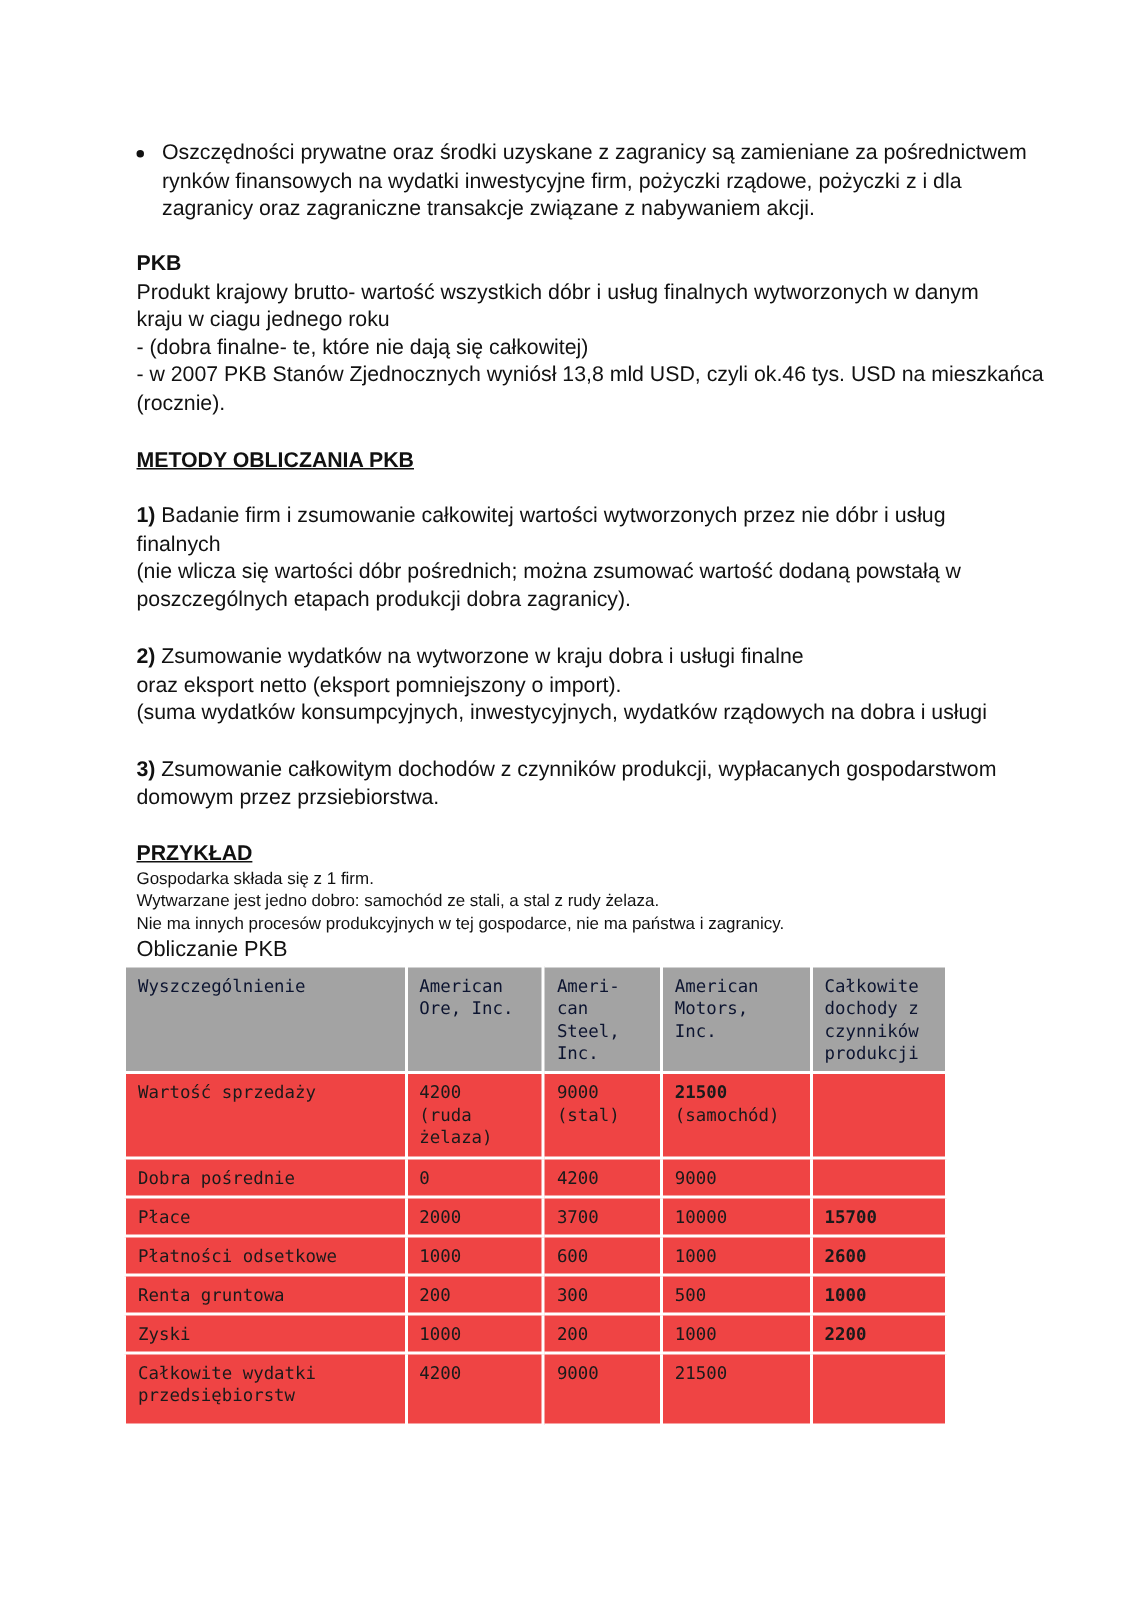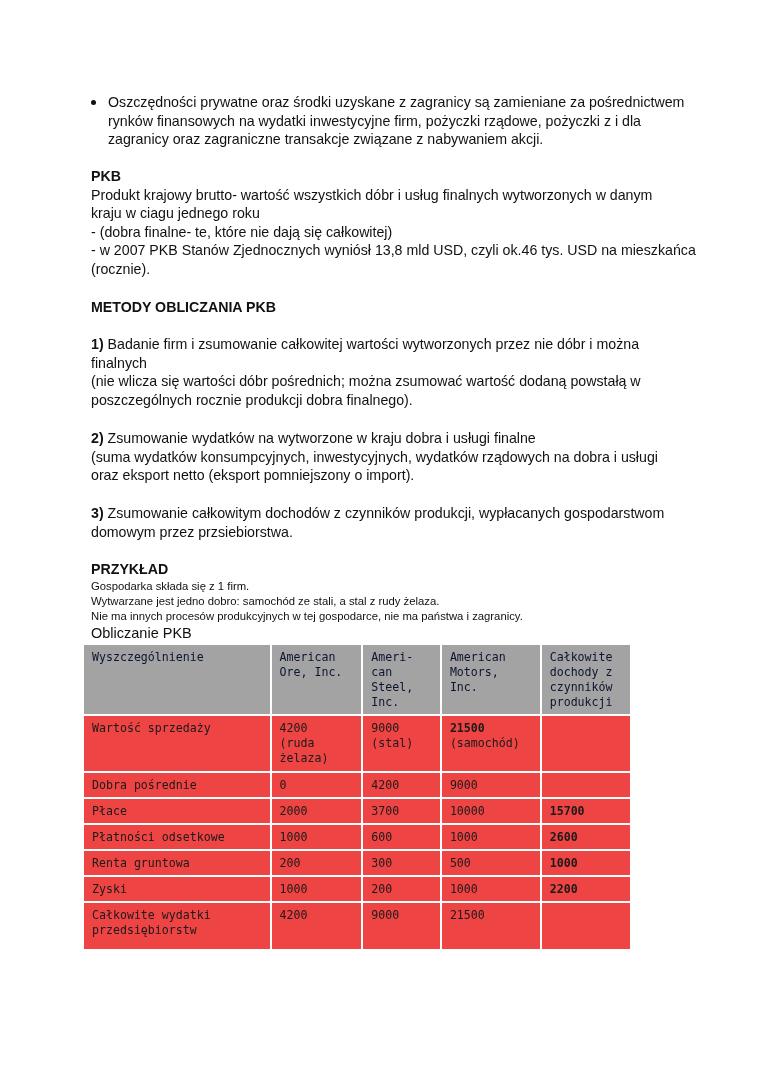--- a/index.html
+++ b/index.html
@@ -4,21 +4,21 @@
 <style>
   html, body { margin:0; padding:0; background:#ffffff; }
   body { width:760px; height:1075px; position:relative; overflow:hidden;
          font-family:"Liberation Sans", sans-serif; color:#111; }
   .page { position:absolute; left:0; top:0; width:632px; height:1075px; }
   .txt { position:absolute; left:91px; font-size:14.2px; line-height:18.6px; white-space:nowrap; }
   .bullet-block { position:absolute; left:91px; top:93px; }
   .bullet-dot { position:absolute; left:0; top:7px; width:5px; height:5px; border-radius:50%; background:#111; }
   .bullet-lines { position:absolute; left:17px; top:0; font-size:14.2px; line-height:18.6px; white-space:nowrap; }
   .b { font-weight:bold; }
-  .u { }
+  .u { text-decoration:underline; }
   .small { font-size:11.3px; line-height:15px; }
   .caption { font-size:14.5px; }
   table.gdp { position:absolute; left:82px; top:643px; border-collapse:collapse;
               font-family:"DejaVu Sans Mono", monospace; font-size:11.6px; line-height:15px; }
   table.gdp td { border:2px solid #ffffff; vertical-align:top; padding:5px 8px 4px 8px; }
   table.gdp tr.head td { background:#a3a3a3; color:#0c1430; font-weight:normal; height:60px; }
   table.gdp tr.dark td { background:#ef4444; color:#1a1a1a; }
   table.gdp tr.light td { background:#ef4444; color:#1a1a1a; }
   .c0 { width:180px; } .c1 { width:77px; } .c2 { width:64px; } .c3 { width:84px; } .c4 { width:74px; }
   .bold { font-weight:bold; }
@@ -42,30 +42,30 @@
     <div>Produkt krajowy brutto- wartość wszystkich dóbr i usług finalnych wytworzonych w danym</div>
     <div>kraju w ciagu jednego roku</div>
     <div>- (dobra finalne- te, które nie dają się całkowitej)</div>
     <div>- w 2007 PKB Stanów Zjednocznych wyniósł 13,8 mld USD, czyli ok.46 tys. USD na mieszkańca</div>
     <div>(rocznie).</div>
   </div>
 
   <div class="txt b u" style="top:298px;">METODY OBLICZANIA PKB</div>
 
   <div class="txt" style="top:335px;">
-    <div><span class="b">1)</span><span> Badanie firm i zsumowanie całkowitej wartości wytworzonych przez nie dóbr i można</span></div>
+    <div><span class="b">1)</span><span> Badanie firm i zsumowanie całkowitej wartości wytworzonych przez nie dóbr i usług</span></div>
     <div>finalnych</div>
     <div>(nie wlicza się wartości dóbr pośrednich; można zsumować wartość dodaną powstałą w</div>
-    <div>poszczególnych rocznie produkcji dobra finalnego).</div>
+    <div>poszczególnych etapach produkcji dobra zagranicy).</div>
   </div>
 
   <div class="txt" style="top:429px;">
     <div><span class="b">2)</span><span> Zsumowanie wydatków na wytworzone w kraju dobra i usługi finalne</span></div>
+    <div>oraz eksport netto (eksport pomniejszony o import).</div>
     <div>(suma wydatków konsumpcyjnych, inwestycyjnych, wydatków rządowych na dobra i usługi</div>
-    <div>oraz eksport netto (eksport pomniejszony o import).</div>
   </div>
 
   <div class="txt" style="top:504px;">
     <div><span class="b">3)</span><span> Zsumowanie całkowitym dochodów z czynników produkcji, wypłacanych gospodarstwom</span></div>
     <div>domowym przez przsiebiorstwa.</div>
   </div>
 
   <div class="txt" style="top:560px;">
     <div class="b u">PRZYKŁAD</div>
     <div class="small">Gospodarka składa się z 1 firm.</div>

